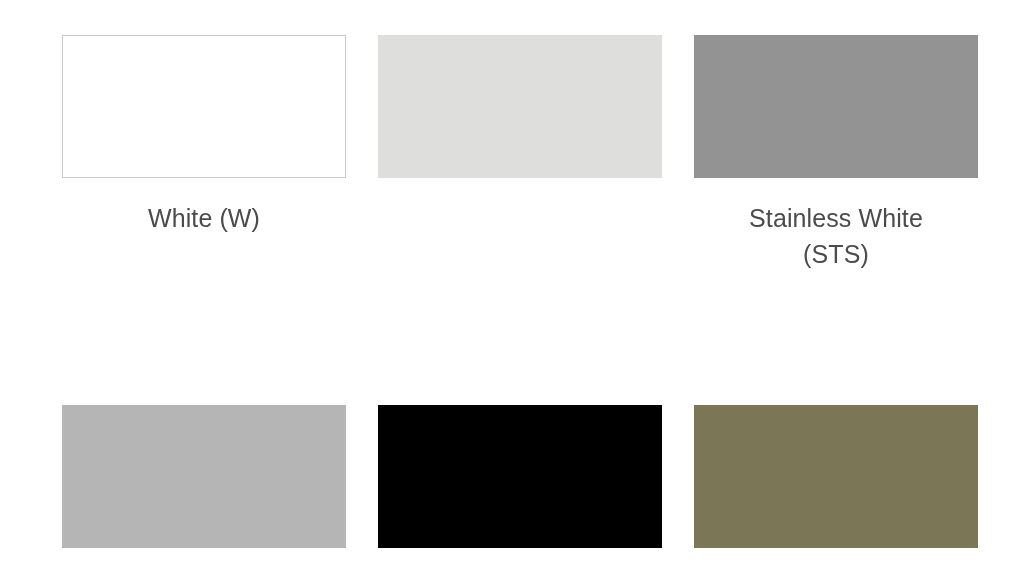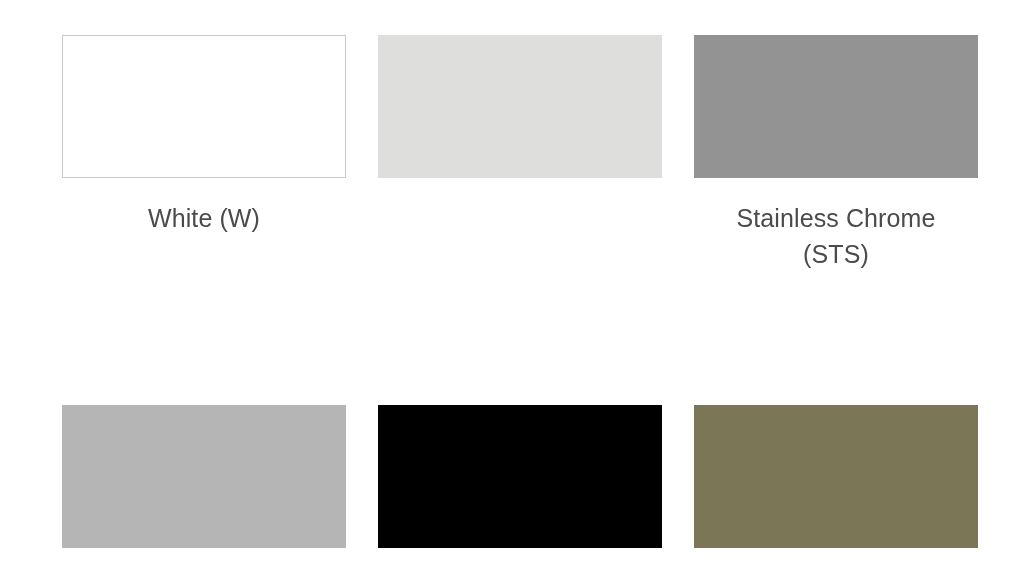--- a/index.html
+++ b/index.html
@@ -76,21 +76,21 @@
       <div class="swatch-chip bordered" style="background-color: rgb(255, 255, 255); border-color: rgb(201, 201, 201);"></div>
       <div class="swatch-label" style="color: rgb(75, 75, 75);">White (W)</div>
     </div>
 
     <div class="swatch-cell">
       <div class="swatch-chip" style="background-color: rgb(222, 222, 220);"></div>
     </div>
 
     <div class="swatch-cell">
       <div class="swatch-chip" style="background-color: rgb(147, 147, 147);"></div>
-      <div class="swatch-label" style="color: rgb(75, 75, 75);">Stainless Chrome
+      <div class="swatch-label" style="color: rgb(75, 75, 75);">Stainless White
 (STS)</div>
     </div>
 
     <div class="swatch-cell">
       <div class="swatch-chip" style="background-color: rgb(181, 181, 181);"></div>
       <div class="swatch-label" style="color: rgb(75, 75, 75);">Natural Aluminium
 (NA)</div>
     </div>
 
     <div class="swatch-cell">

